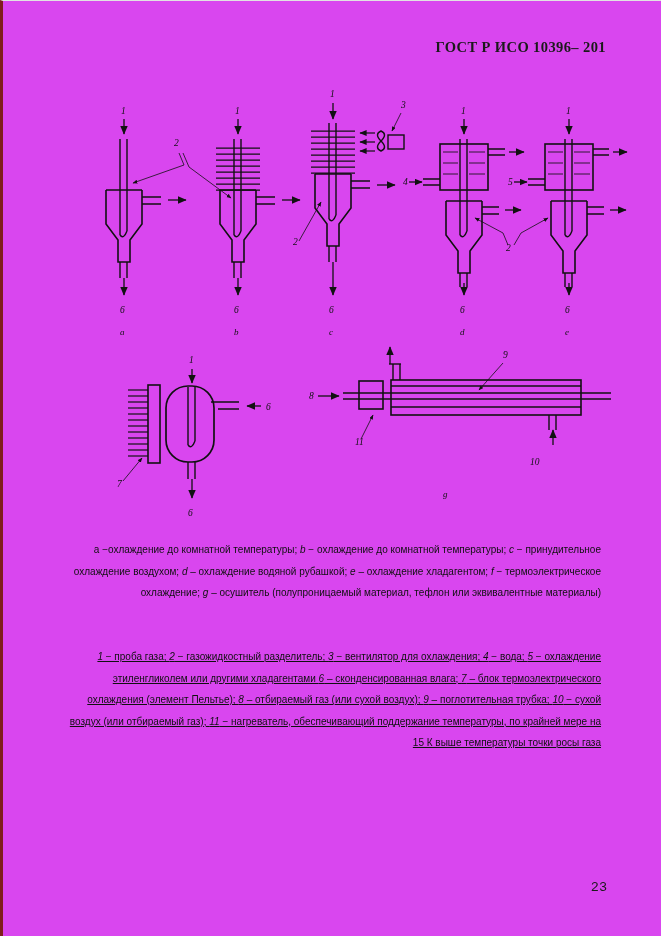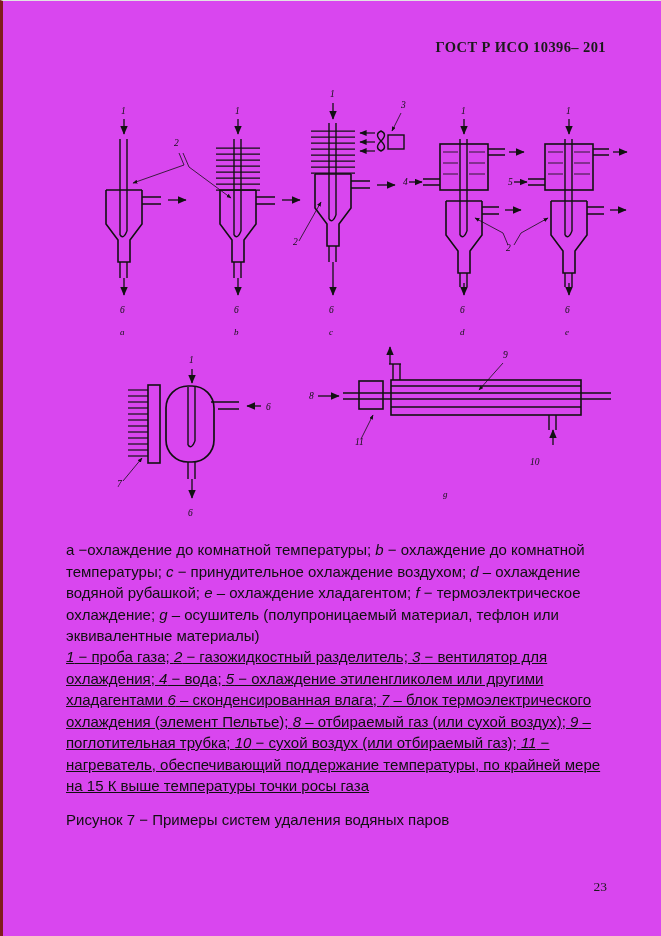--- a/index.html
+++ b/index.html
@@ -35,35 +35,35 @@
     left:0; top:72px;
     width:661px; height:450px;
   }
   .fig-svg{display:block;}
 
   
   .caption-block{
     position:absolute;
     left:63px;
     width:535px;
-    font-size:15px;
+    font-size:10px;
     line-height:21.5px;
-    text-align:left;
+    text-align:right;
     color:#101010;
   }
   .cap-a{top:538px;}
   .cap-b{top:645px;text-decoration:underline;}
   .cap-title{top:808px;}
   .it{font-style:italic;}
 
   
   .page-number{
     position:absolute;
     right:57px; bottom:42px;
-    font-family:Liberation Serif, serif;
+    font-family:Liberation Mono, monospace;
     font-size:13.5px;
   }
 </style>
 </head>
 <body>
 
 <div class="page">
 
   <div class="header">ГОСТ Р ИСО 10396– 201</div>
 
@@ -359,17 +359,16 @@
       </g>
 
       </g>
     </svg>
   </div>
 
   <div class="caption-block cap-a">a −охлаждение до комнатной температуры; <span class="it">b</span> − охлаждение до комнатной температуры; <span class="it">c</span> − принудительное охлаждение воздухом; <span class="it">d</span> – охлаждение водяной рубашкой; <span class="it">e</span> – охлаждение хладагентом; <span class="it">f</span> − термоэлектрическое охлаждение; <span class="it">g</span> – осушитель (полупроницаемый материал, тефлон или эквивалентные материалы)</div>
 
   <div class="caption-block cap-b"><span class="it">1</span> − проба газа; <span class="it">2</span> − газожидкостный разделитель; <span class="it">3</span> − вентилятор для охлаждения; <span class="it">4</span> − вода; <span class="it">5</span> − охлаждение этиленгликолем или другими хладагентами <span class="it">6</span> – сконденсированная влага; <span class="it">7</span> – блок термоэлектрического охлаждения (элемент Пельтье); <span class="it">8</span> – отбираемый газ (или сухой воздух); <span class="it">9</span> – поглотительная трубка; <span class="it">10</span> − сухой воздух (или отбираемый газ); <span class="it">11</span> − нагреватель, обеспечивающий поддержание температуры, по крайней мере на 15 К выше температуры точки росы газа</div>
 
-  <div class="caption-block cap-title">Рисунок 7 − Примеры систем удаления водяных паров</div>
 
   <div class="page-number">23</div>
 
 </div>
 
 </body></html>

